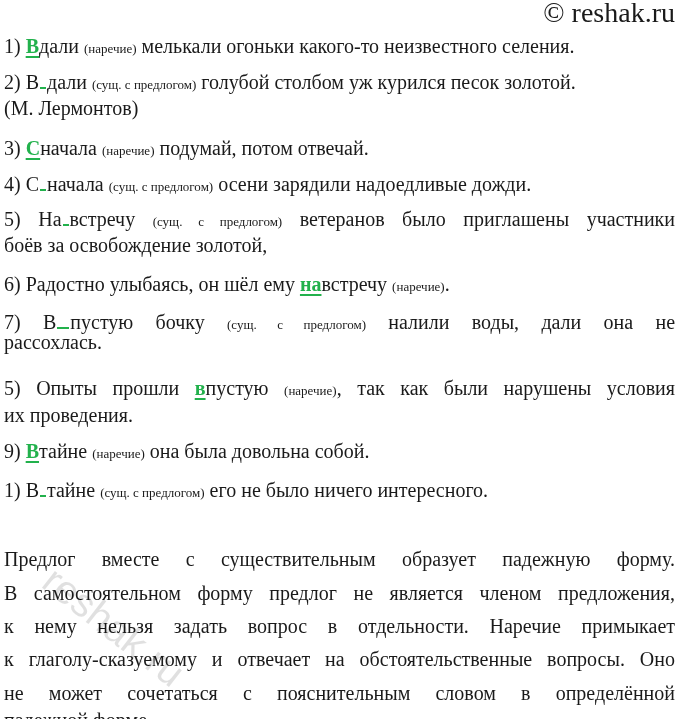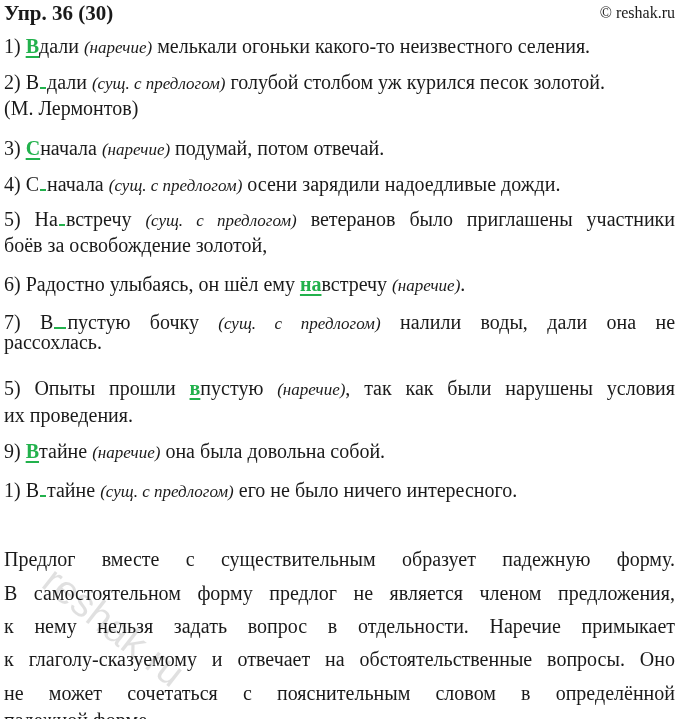--- a/index.html
+++ b/index.html
@@ -4,38 +4,37 @@
   <style>
     html, body { margin: 0; padding: 0; background: #ffffff; }
     body {
       width: 679px; height: 719px; overflow: hidden; position: relative;
       font-family: "Liberation Serif", "DejaVu Serif", serif;
       color: #1a1a1a;
       font-size: 20px;
     }
     .header { position: absolute; top: 0; left: 4px; right: 4px; height: 28px; }
     .title { position: absolute; left: 0; top: 0; font-weight: bold; font-size: 21px; line-height: 26px; }
-    .copyright { position: absolute; right: 0; top: 0; font-size: 16px; line-height: 26px; }
+    .copyright { position: absolute; right: 0; top: 0; font-size: 28px; line-height: 26px; }
     .line { position: absolute; left: 4px; right: 4px; white-space: nowrap; line-height: 24px; }
     .just { text-align: justify; text-align-last: justify; white-space: normal; }
-    .note { font-style: italic; font-size: 17px; }
+    .note { font-size: 13px; }
     .hl { color: #22b14c; font-weight: bold; text-decoration: underline; text-decoration-color: #22b14c; text-decoration-thickness: 2px; text-underline-offset: 3px; }
     .gap { display: inline-block; width: 6px; border-bottom: 2px solid #22b14c; height: 14px; vertical-align: baseline; margin: 0 1px; }
     .gap.wide { width: 12px; }
     .watermark {
       position: absolute; left: 6px; top: 590px; width: 150px; height: 130px;
       color: rgba(0,0,0,0.12); font-family: "Liberation Sans", sans-serif;
       font-size: 40px; transform: rotate(38deg); pointer-events: none;
     }
   </style>
 </head>
 <body>
 
 <div class="header">
-  <span class="title">Упр. 36 (30)</span>
   <span class="copyright">© reshak.ru</span>
 </div>
 
 <div class="line" style="top:34px">
   <span>1)</span>
   <span class="hl">В</span><span>дали</span>
   <span class="note">(наречие)</span>
   <span>мелькали огоньки какого-то неизвестного селения.</span>
 </div>
 

